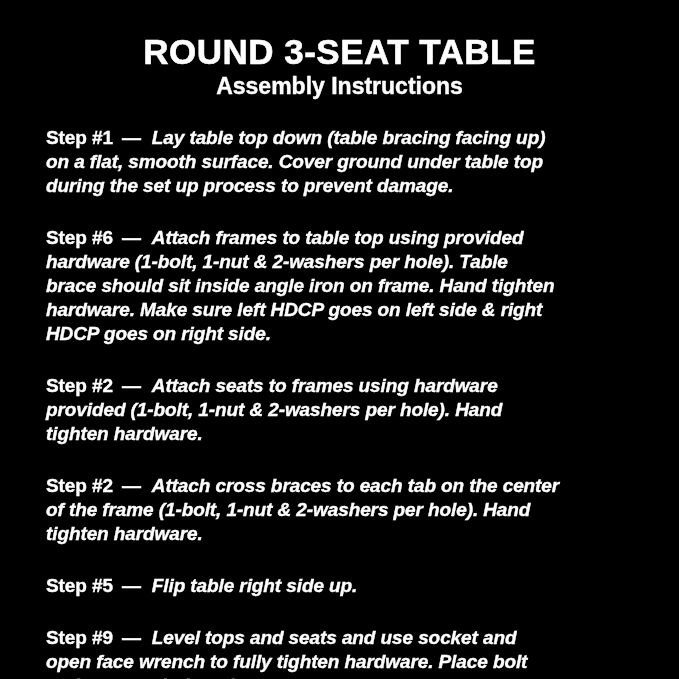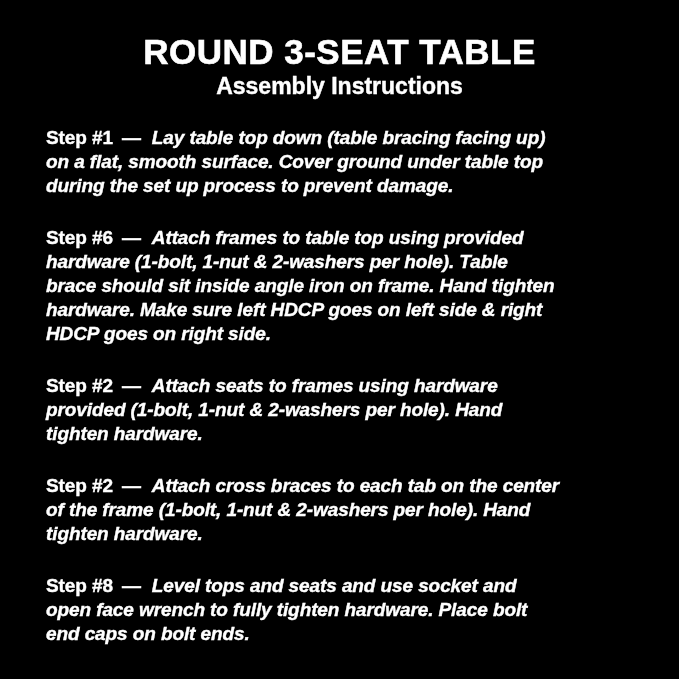--- a/index.html
+++ b/index.html
@@ -64,18 +64,19 @@
 HDCP goes on right side.</span></p>
 
     <p class="step"><span class="step-label">Step #2</span><span class="step-sep">—</span><span class="step-text">Attach seats to frames using hardware
 provided (1-bolt, 1-nut &amp; 2-washers per hole). Hand
 tighten hardware.</span></p>
 
     <p class="step"><span class="step-label">Step #2</span><span class="step-sep">—</span><span class="step-text">Attach cross braces to each tab on the center
 of the frame (1-bolt, 1-nut &amp; 2-washers per hole). Hand
 tighten hardware.</span></p>
 
+    <p class="step"><span class="step-label">Step #5</span><span class="step-sep">—</span><span class="step-text">Flip table right side up.</span></p>
 
-    <p class="step"><span class="step-label">Step #8</span><span class="step-sep">—</span><span class="step-text">Level tops and seats and use socket and
+    <p class="step"><span class="step-label">Step #9</span><span class="step-sep">—</span><span class="step-text">Level tops and seats and use socket and
 open face wrench to fully tighten hardware. Place bolt
 end caps on bolt ends.</span></p>
   </div>
 </div>
 
 </body></html>

